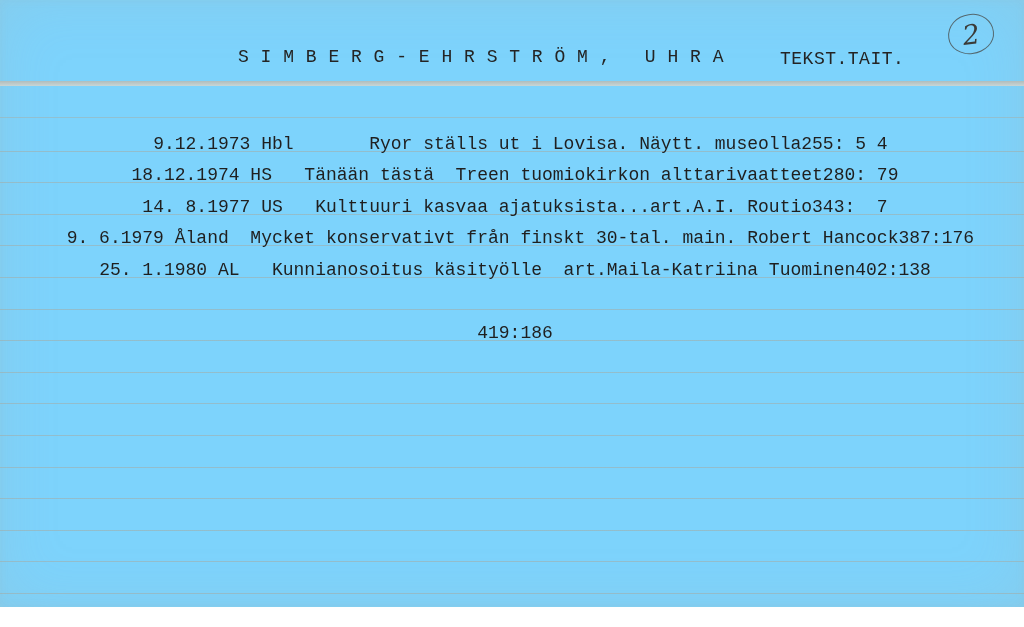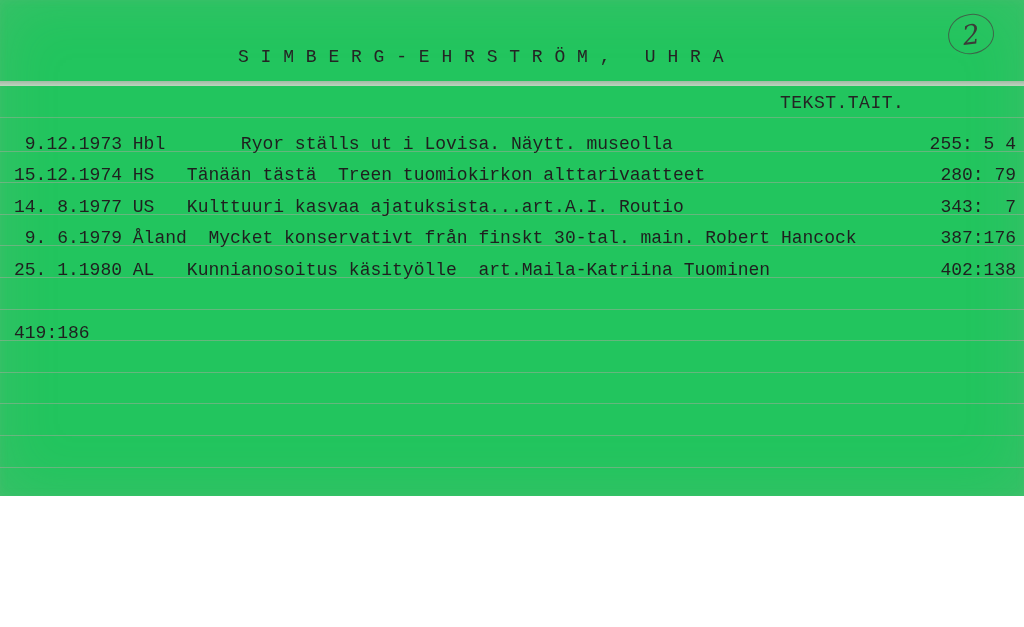--- a/index.html
+++ b/index.html
@@ -3,35 +3,35 @@
 <meta charset="utf-8">
 <style>
   html,body{margin:0;padding:0;}
   body{
     width:1024px;height:627px;
     background:#ffffff;
     font-family:"Liberation Mono","DejaVu Sans Mono",monospace;
   }
   .card{
     position:relative;
-    width:1024px;height:496px;
-    background:#22c55e;
+    width:1024px;height:607px;
+    background:#7dd3fc;
     box-shadow:inset 0 0 60px rgba(175,172,160,0.18), inset 0 0 8px rgba(175,172,160,0.12);
     overflow:hidden;
   }
   
   .header-name{
     position:absolute;left:238px;top:47px;
     font-size:18px;line-height:21px;color:#242424;
     white-space:pre;letter-spacing:0.5px;
   }
   .header-category{
     position:absolute;left:780px;top:49px;
     font-size:18px;line-height:21px;color:#242424;
-    white-space:pre;letter-spacing:0.5px;margin-top:44px;
+    white-space:pre;letter-spacing:0.5px;
   }
   .page-badge{
     position:absolute;left:948px;top:14px;
     width:46px;height:40px;
     border:1.6px solid rgba(70,70,66,0.75);
     border-radius:50% 46% 52% 48% / 52% 50% 48% 46%;
     display:flex;align-items:center;justify-content:center;
     transform:rotate(-7deg);
     color:#3b3b38;
     font-family:"DejaVu Serif",serif;
@@ -51,21 +51,21 @@
   .ruled-lines{
     position:absolute;left:0;top:120px;width:1024px;height:506px;
     background:repeating-linear-gradient(
       to bottom,
       transparent 0px, transparent 30.6px,
       rgba(168,168,156,0.5) 30.6px, rgba(168,168,156,0.5) 31.6px);
   }
   
   .row{
     position:absolute;left:14px;right:8px;
-    display:flex;justify-content:space-between;
+    display:flex;justify-content:center;
     font-size:18px;line-height:21px;color:#1f1f1f;
     white-space:pre;
   }
   .row .t,.row .r{white-space:pre;}
 </style>
 </head>
 <body>
 
 <div class="card">
 
@@ -77,21 +77,21 @@
 
   <div class="header-rule"></div>
   <div class="sub-rule"></div>
   <div class="ruled-lines"></div>
 
   <div class="row" style="top:134px">
     <span class="t"> 9.12.1973 Hbl       Ryor ställs ut i Lovisa. Näytt. museolla</span>
     <span class="r">255: 5 4</span>
   </div>
   <div class="row" style="top:165px">
-    <span class="t">15.12.1974 HS   Tänään tästä  Treen tuomiokirkon alttarivaatteet</span>
+    <span class="t">18.12.1974 HS   Tänään tästä  Treen tuomiokirkon alttarivaatteet</span>
     <span class="r">280: 79</span>
   </div>
   <div class="row" style="top:197px">
     <span class="t">14. 8.1977 US   Kulttuuri kasvaa ajatuksista...art.A.I. Routio</span>
     <span class="r">343:  7</span>
   </div>
   <div class="row" style="top:228px">
     <span class="t"> 9. 6.1979 Åland  Mycket konservativt från finskt 30-tal. main. Robert Hancock</span>
     <span class="r">387:176</span>
   </div>

